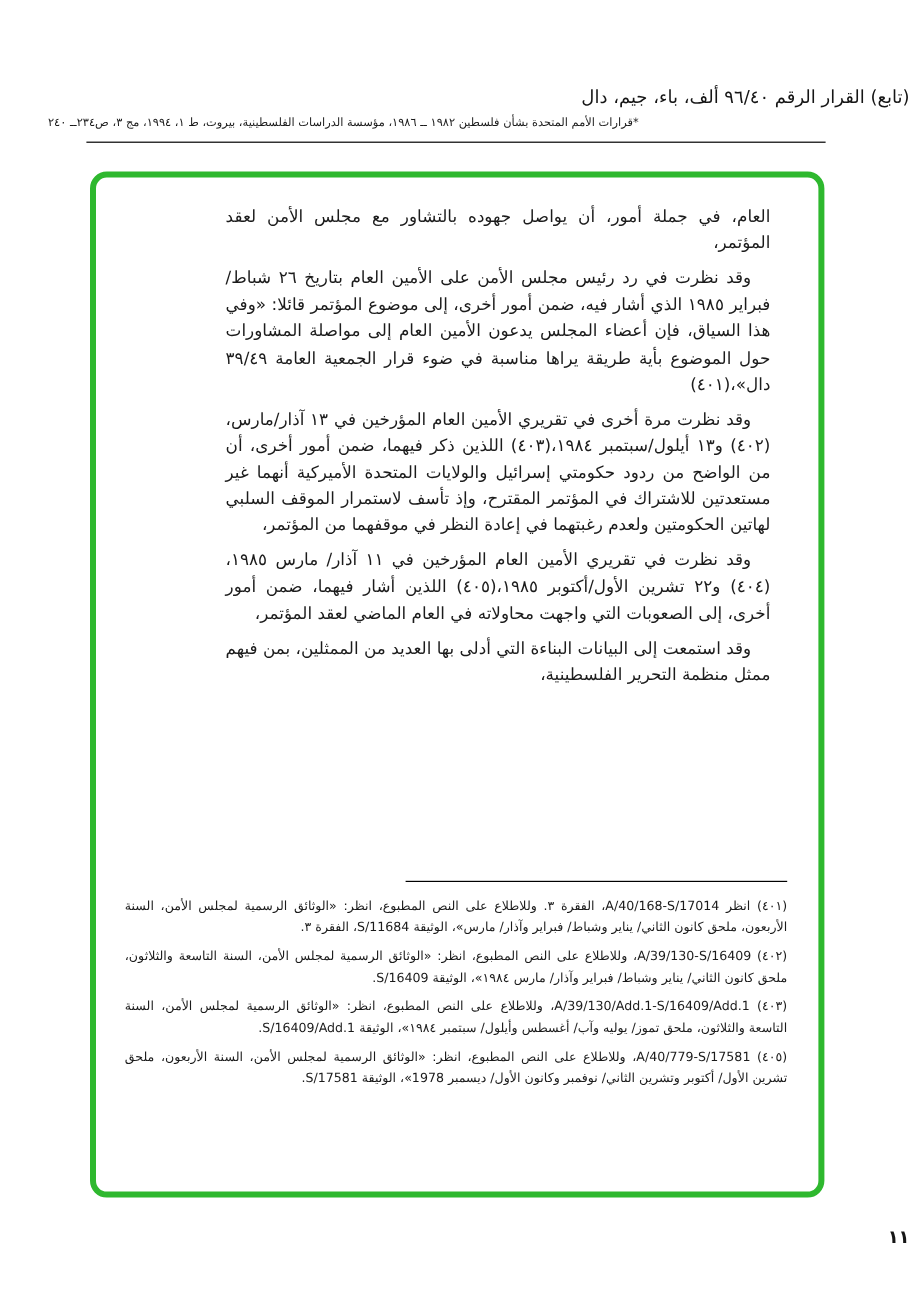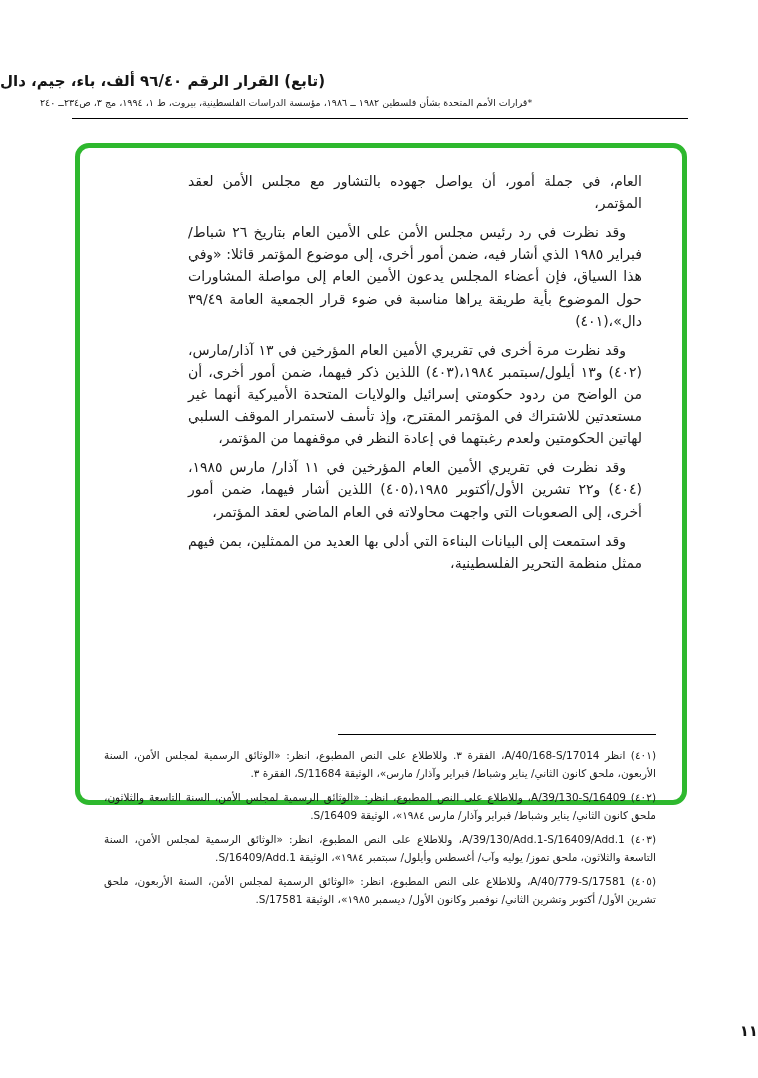--- a/index.html
+++ b/index.html
@@ -14,24 +14,24 @@
     width: 758px;
     height: 1078px;
     background: #ffffff;
     overflow: hidden;
   }
   .doc-title {
     position: absolute;
     top: 72px;
     left: 0;
     right: 0;
-    text-align: left;
+    text-align: right;
     direction: rtl;
     font-size: 15px;
-    font-weight: bold;
+    font-weight: normal;
     letter-spacing: 0.2px;
   }
   .doc-source {
     position: absolute;
     top: 97px;
     left: 40px;
     right: 40px;
     text-align: left;
     direction: rtl;
     font-size: 9.5px;
@@ -42,21 +42,21 @@
     top: 118px;
     left: 72px;
     right: 70px;
     border-top: 1.5px solid #000000;
   }
   .green-box {
     position: absolute;
     top: 143px;
     left: 75px;
     width: 612px;
-    height: 662px;
+    height: 855px;
     border: 5px solid #2eb82e;
     border-radius: 14px;
     box-sizing: border-box;
   }
   .body-text {
     position: absolute;
     top: 22px;
     right: 40px;
     width: 454px;
     direction: rtl;
@@ -136,20 +136,20 @@
         <b class="lead">وقد استمعت</b><span> إلى البيانات البناءة التي أدلى بها العديد من الممثلين، بمن فيهم ممثل منظمة التحرير الفلسطينية،</span>
       </p>
     </div>
 
     <div class="fn-rule"></div>
 
     <div class="footnotes">
       <p>(٤٠١) انظر A/40/168-S/17014، الفقرة ٣. وللاطلاع على النص المطبوع، انظر: «الوثائق الرسمية لمجلس الأمن، السنة الأربعون، ملحق كانون الثاني/ يناير وشباط/ فبراير وآذار/ مارس»، الوثيقة S/11684، الفقرة ٣.</p>
       <p>(٤٠٢) A/39/130-S/16409، وللاطلاع على النص المطبوع، انظر: «الوثائق الرسمية لمجلس الأمن، السنة التاسعة والثلاثون، ملحق كانون الثاني/ يناير وشباط/ فبراير وآذار/ مارس ١٩٨٤»، الوثيقة S/16409.</p>
       <p>(٤٠٣) A/39/130/Add.1-S/16409/Add.1، وللاطلاع على النص المطبوع، انظر: «الوثائق الرسمية لمجلس الأمن، السنة التاسعة والثلاثون، ملحق تموز/ يوليه وآب/ أغسطس وأيلول/ سبتمبر ١٩٨٤»، الوثيقة S/16409/Add.1.</p>
-      <p>(٤٠٥) A/40/779-S/17581، وللاطلاع على النص المطبوع، انظر: «الوثائق الرسمية لمجلس الأمن، السنة الأربعون، ملحق تشرين الأول/ أكتوبر وتشرين الثاني/ نوفمبر وكانون الأول/ ديسمبر ١٩٨٥»، الوثيقة S/17581.</p>
+      <p>(٤٠٥) A/40/779-S/17581، وللاطلاع على النص المطبوع، انظر: «الوثائق الرسمية لمجلس الأمن، السنة الأربعون، ملحق تشرين الأول/ أكتوبر وتشرين الثاني/ نوفمبر وكانون الأول/ ديسمبر 1978»، الوثيقة S/17581.</p>
     </div>
 
   </div>
 
   <div class="page-number">١١</div>
 
 </div>
 
 </body></html>

